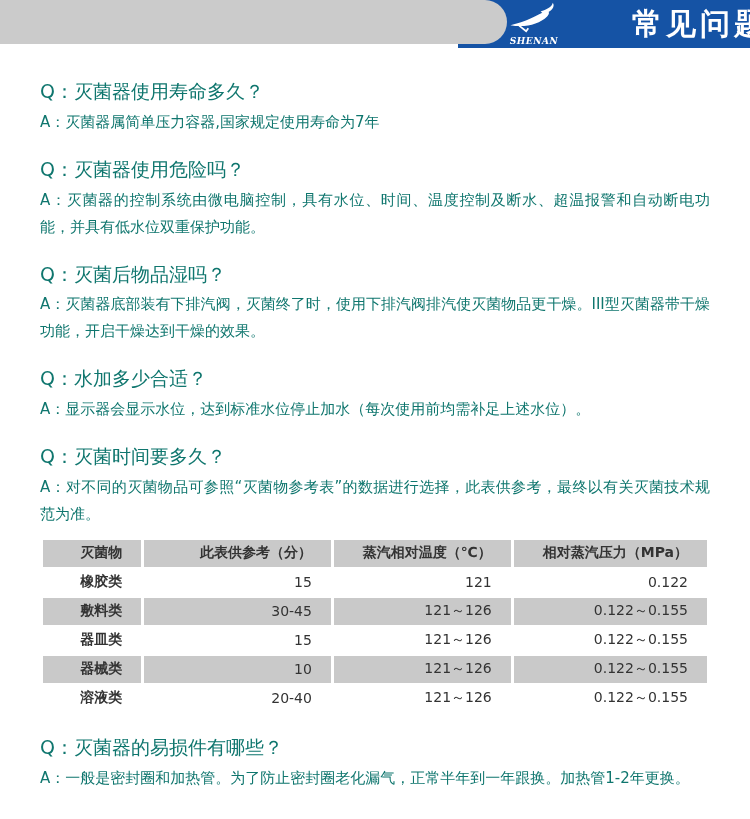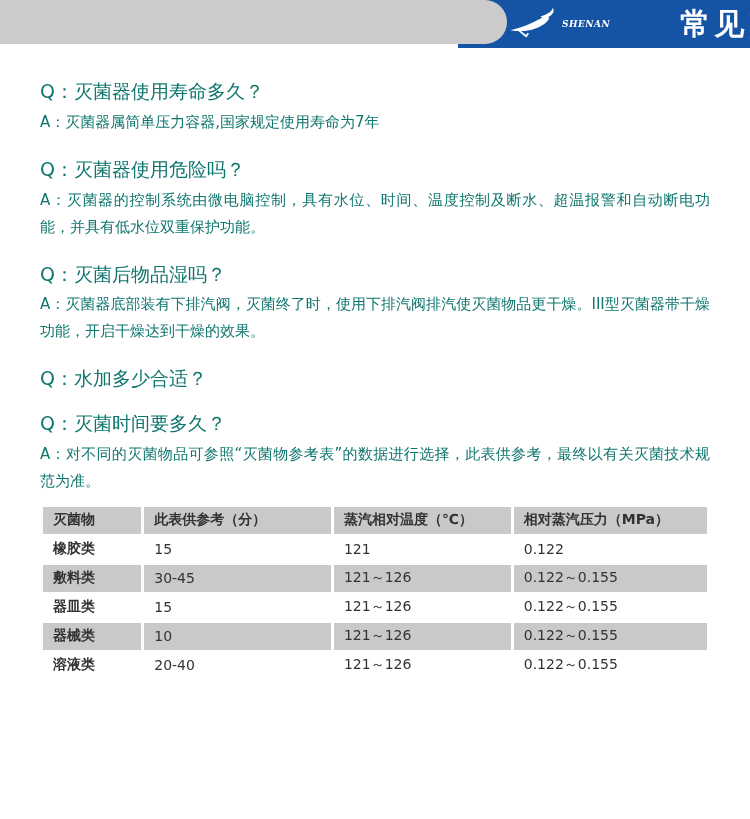--- a/index.html
+++ b/index.html
@@ -20,21 +20,21 @@
   .header-blue {
     position:absolute; top:0; right:0; width:292px; height:48px;
     background:var(--banner-blue);
     display:flex; align-items:center; padding-left:48px; gap:22px; z-index:1;
   }
   .header-gray {
     position:absolute; top:0; left:0; width:507px; height:44px;
     background:var(--banner-gray);
     border-radius:0 22px 22px 0; z-index:2;
   }
-  .brand { display:flex; flex-direction:row; align-items:center; line-height:1; }
+  .brand { display:flex; flex-direction:column; align-items:center; line-height:1; }
   .brand-icon svg { display:block; }
   .brand-name {
     font-family:"DejaVu Serif","Liberation Serif",serif;
     font-style:italic; font-weight:bold;
     font-size:9px; color:#fff; letter-spacing:.5px; margin-top:1px;
   }
   .title {
     font-size:30px; font-weight:bold; color:#fff; letter-spacing:4px;
     white-space:nowrap;
     margin-left:48px;
@@ -51,22 +51,22 @@
     margin-top:6px; text-align:justify;
   }
 
   
   table.ref {
     width:100%; margin-top:10px;
     border-collapse:separate; border-spacing:3px 2px;
     font-size:14px; color:#333;
   }
   table.ref th, table.ref td {
-    height:27px; text-align:left; vertical-align:middle;
-    padding:0 10px; white-space:nowrap;
+    height:27px; text-align:right; vertical-align:middle;
+    padding:0 19px; white-space:nowrap;
   }
   table.ref thead th { background:var(--table-gray); font-weight:bold; }
   table.ref tr.shade td { background:var(--table-gray); }
   table.ref td.cat { font-weight:bold; }
 </style>
 </head>
 <body>
 
 <div class="header">
   <div class="header-blue">
@@ -97,20 +97,21 @@
     <p class="a">A：灭菌器的控制系统由微电脑控制，具有水位、时间、温度控制及断水、超温报警和自动断电功能，并具有低水位双重保护功能。</p>
   </section>
 
   <section>
     <h2 class="q">Q：灭菌后物品湿吗？</h2>
     <p class="a">A：灭菌器底部装有下排汽阀，灭菌终了时，使用下排汽阀排汽使灭菌物品更干燥。III型灭菌器带干燥功能，开启干燥达到干燥的效果。</p>
   </section>
 
   <section>
     <h2 class="q">Q：水加多少合适？</h2>
+    <p class="a">A：显示器会显示水位，达到标准水位停止加水（每次使用前均需补足上述水位）。</p>
   </section>
 
   <section>
     <h2 class="q">Q：灭菌时间要多久？</h2>
     <p class="a">A：对不同的灭菌物品可参照“灭菌物参考表”的数据进行选择，此表供参考，最终以有关灭菌技术规范为准。</p>
   </section>
 
   <table class="ref">
     <colgroup>
       <col style="width:15%">
@@ -153,14 +154,18 @@
       </tr>
       <tr>
         <td class="cat">溶液类</td>
         <td>20-40</td>
         <td>121～126</td>
         <td>0.122～0.155</td>
       </tr>
     </tbody>
   </table>
 
+  <section>
+    <h2 class="q">Q：灭菌器的易损件有哪些？</h2>
+    <p class="a">A：一般是密封圈和加热管。为了防止密封圈老化漏气，正常半年到一年跟换。加热管1-2年更换。</p>
+  </section>
 
 </div>
 
 </body></html>

